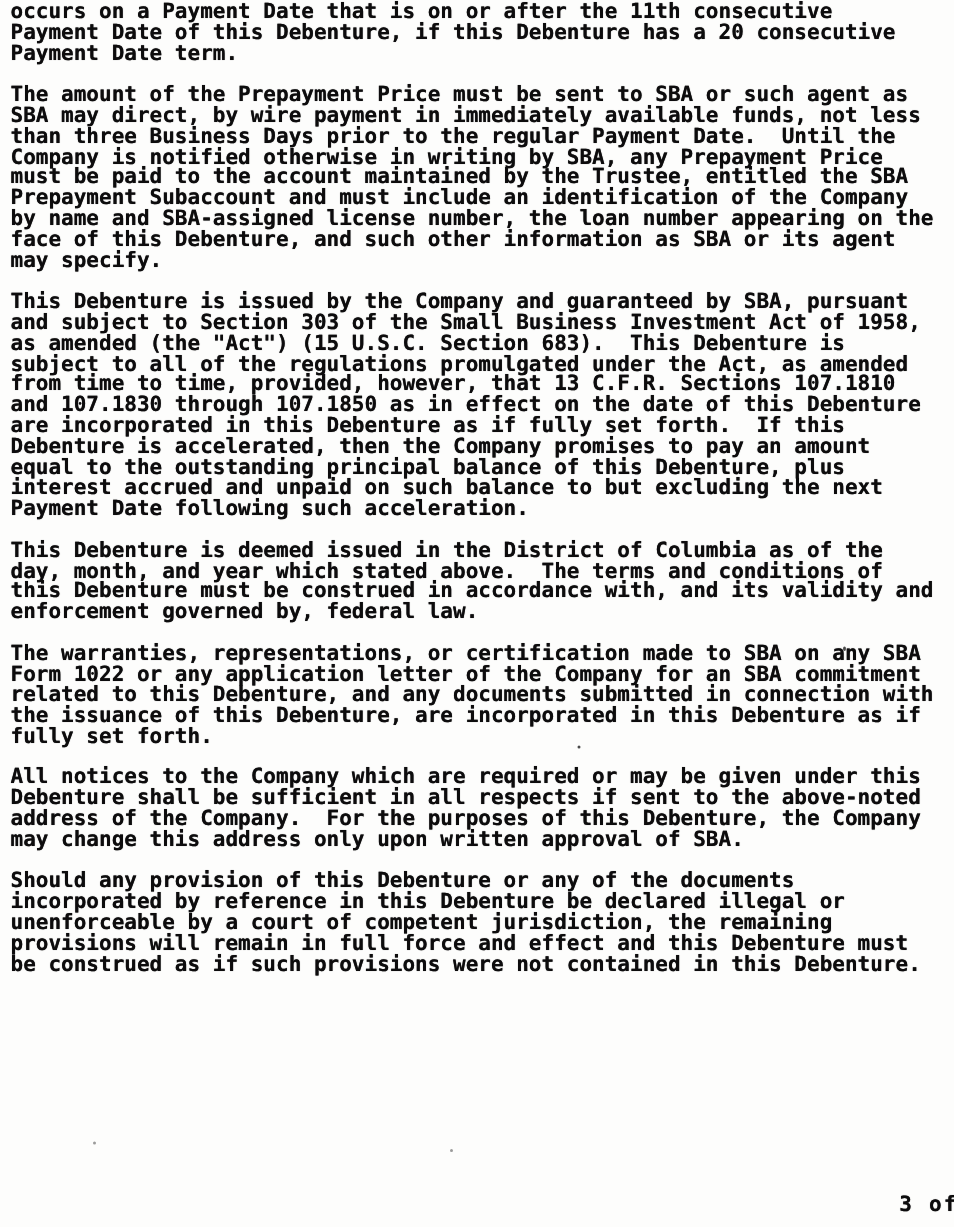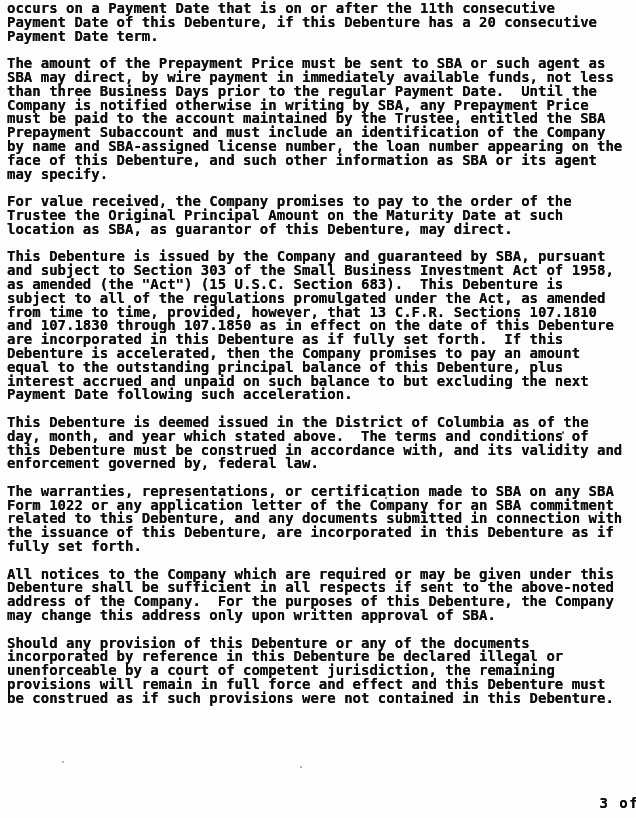--- a/index.html
+++ b/index.html
@@ -72,23 +72,20 @@
 SBA may direct, by wire payment in immediately available funds, not less
 than three Business Days prior to the regular Payment Date.  Until the
 Company is notified otherwise in writing by SBA, any Prepayment Price
 must be paid to the account maintained by the Trustee, entitled the SBA
 Prepayment Subaccount and must include an identification of the Company
 by name and SBA-assigned license number, the loan number appearing on the
 face of this Debenture, and such other information as SBA or its agent
 may specify.</div>
 
 
-  <div class="para">For value received, the Company promises to pay to the order of the
-Trustee the Original Principal Amount on the Maturity Date at such
-location as SBA, as guarantor of this Debenture, may direct.</div>
 
   <div class="para">This Debenture is issued by the Company and guaranteed by SBA, pursuant
 and subject to Section 303 of the Small Business Investment Act of 1958,
 as amended (the "Act") (15 U.S.C. Section 683).  This Debenture is
 subject to all of the regulations promulgated under the Act, as amended
 from time to time, provided, however, that 13 C.F.R. Sections 107.1810
 and 107.1830 through 107.1850 as in effect on the date of this Debenture
 are incorporated in this Debenture as if fully set forth.  If this
 Debenture is accelerated, then the Company promises to pay an amount
 equal to the outstanding principal balance of this Debenture, plus

